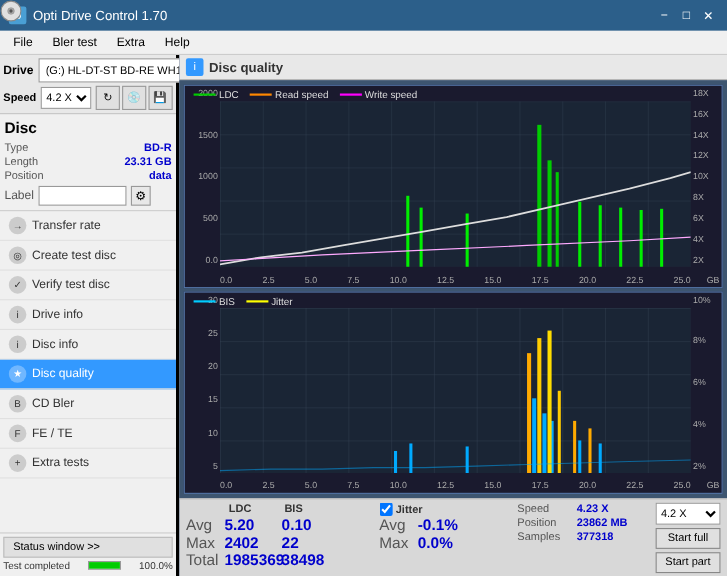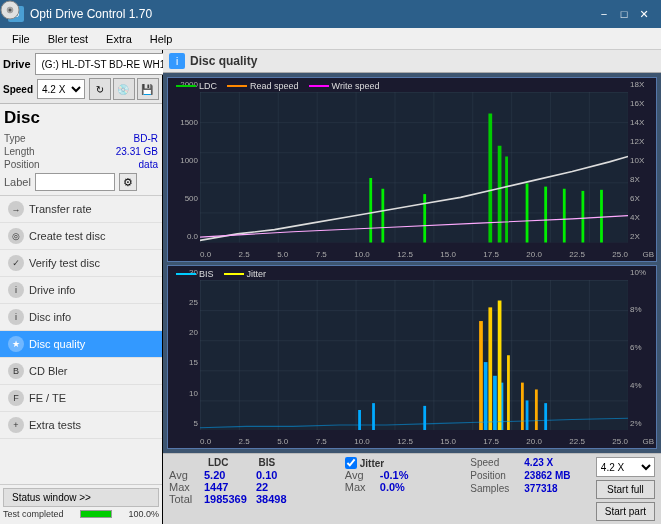--- a/index.html
+++ b/index.html
@@ -13,38 +13,38 @@
     .title-btn { width: 18px; height: 18px; border: none; cursor: pointer; font-size: 11px; display: flex; align-items: center; justify-content: center; background: transparent; color: white; }
 
     
     .menu-bar { background: #f0f0f0; height: 22px; display: flex; align-items: center; border-bottom: 1px solid #ccc; padding: 0 4px; gap: 2px; }
     .menu-item { padding: 2px 8px; cursor: pointer; font-size: 11px; color: #000; }
 
     
     .main-layout { display: flex; height: calc(524px - 28px - 22px); }
 
     
-    .sidebar { width: 163px; background: #f0f0f0; border-right: 1px solid #000000; display: flex; flex-direction: column; }
+    .sidebar { width: 163px; background: #f0f0f0; border-right: 3px solid #000000; display: flex; flex-direction: column; }
 
     
     .drive-section { background: #e8e8e8; border-bottom: 1px solid #bbb; padding: 3px; }
     .drive-select { flex: 1; height: 22px; font-size: 10px; border: 1px solid #999; background: white; padding: 0 2px; }
     .drive-btn { width: 22px; height: 22px; border: 1px solid #999; background: #e0e0e0; cursor: pointer; display: flex; align-items: center; justify-content: center; font-size: 12px; }
     .speed-select { width: 60px; height: 20px; font-size: 10px; border: 1px solid #999; background: white; }
     .speed-icons { display: flex; gap: 2px; }
     .speed-icon-btn { width: 22px; height: 22px; border: 1px solid #999; background: #e0e0e0; cursor: pointer; display: flex; align-items: center; justify-content: center; font-size: 14px; }
 
     
     .disc-panel { padding: 4px; background: #f0f0f0; border-bottom: 1px solid #ccc; }
     .disc-header { display: flex; align-items: center; gap: 4px; margin-bottom: 4px; }
     .disc-icon { width: 20px; height: 20px; }
-    .disc-title { font-weight: bold; font-size: 17px; }
+    .disc-title { font-weight: bold; font-size: 14px; }
     .disc-row { display: flex; justify-content: space-between; align-items: center; padding: 1px 0; font-size: 10px; }
     .disc-row-label { color: #555; }
-    .disc-row-value { color: #0000cc; font-weight: normal; }
+    .disc-row-value { color: #0000cc; font-weight: bold; }
     .disc-row-value.blue { color: #0000cc; }
     .disc-row-value.data { color: #0000cc; }
     .label-row { display: flex; align-items: center; gap: 4px; margin-top: 2px; }
     .label-input { width: 80px; height: 18px; border: 1px solid #999; font-size: 10px; padding: 0 2px; }
     .label-btn { width: 18px; height: 18px; border: 1px solid #999; background: #e8e8e8; cursor: pointer; display: flex; align-items: center; justify-content: center; font-size: 11px; }
 
     
     .sidebar-menu { flex: 1; overflow-y: auto; }
     .sidebar-item { display: flex; align-items: center; gap: 5px; padding: 5px 8px; cursor: pointer; font-size: 11px; color: #333; border-bottom: 1px solid #e0e0e0; }
     .sidebar-item.active { background: #3399ff; color: white; }
@@ -81,21 +81,21 @@
 
     
     .y-axis-left { position: absolute; left: 0; top: 0; bottom: 18px; width: 32px; display: flex; flex-direction: column; justify-content: space-between; align-items: flex-end; padding: 2px 2px; font-size: 8px; color: #aaa; text-align: right; }
     .y-axis-right { position: absolute; right: 0; top: 0; bottom: 18px; width: 28px; display: flex; flex-direction: column; justify-content: space-between; align-items: flex-start; padding: 2px 2px; font-size: 8px; color: #aaa; }
     .x-axis { position: absolute; bottom: 2px; left: 32px; right: 28px; display: flex; justify-content: space-between; font-size: 8px; color: #aaa; }
 
     
     .stats-panel { background: #d8d8d8; border-top: 1px solid #bbb; padding: 3px 6px; display: flex; gap: 0; }
     .stats-col { flex: 1; }
     .stats-header { display: flex; gap: 20px; font-size: 10px; font-weight: bold; color: #333; margin-bottom: 1px; padding-left: 4px; }
-    .stats-row { display: flex; align-items: center; font-size: 11px; }
+    .stats-row { display: flex; align-items: center; font-size: 14px; }
     .stats-label { width: 35px; color: #555; }
     .stats-val { width: 52px; color: #0000cc; font-weight: bold; }
     .stats-val2 { width: 52px; color: #0000cc; font-weight: bold; }
     .stats-val3 { color: #0000cc; font-weight: bold; }
 
     .jitter-section { display: flex; align-items: center; gap: 3px; font-size: 10px; }
     .jitter-cb { width: 12px; height: 12px; }
     .jitter-label { font-weight: bold; color: #333; }
     .speed-info-row { display: flex; gap: 4px; align-items: center; }
     .speed-info-label { color: #555; width: 50px; }
@@ -401,21 +401,21 @@
           <span style="margin-left:35px;">LDC</span>
           <span style="margin-left:10px;">BIS</span>
         </div>
         <div class="stats-row">
           <span class="stats-label">Avg</span>
           <span class="stats-val">5.20</span>
           <span class="stats-val2">0.10</span>
         </div>
         <div class="stats-row">
           <span class="stats-label">Max</span>
-          <span class="stats-val">1447</span>
+          <span class="stats-val">2402</span>
           <span class="stats-val2">22</span>
         </div>
         <div class="stats-row">
           <span class="stats-label">Total</span>
           <span class="stats-val">1985369</span>
           <span class="stats-val2">38498</span>
         </div>
       </div>
 
       <div class="stats-col" style="flex:1;">

